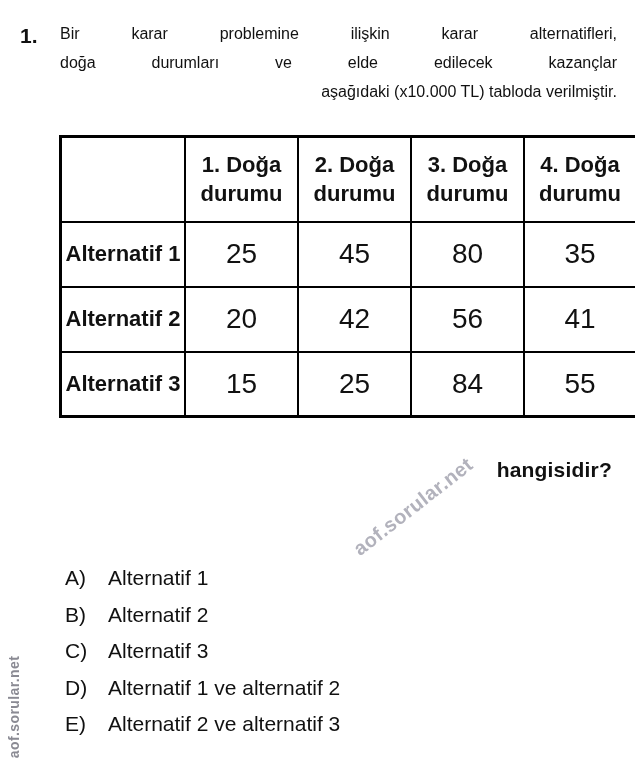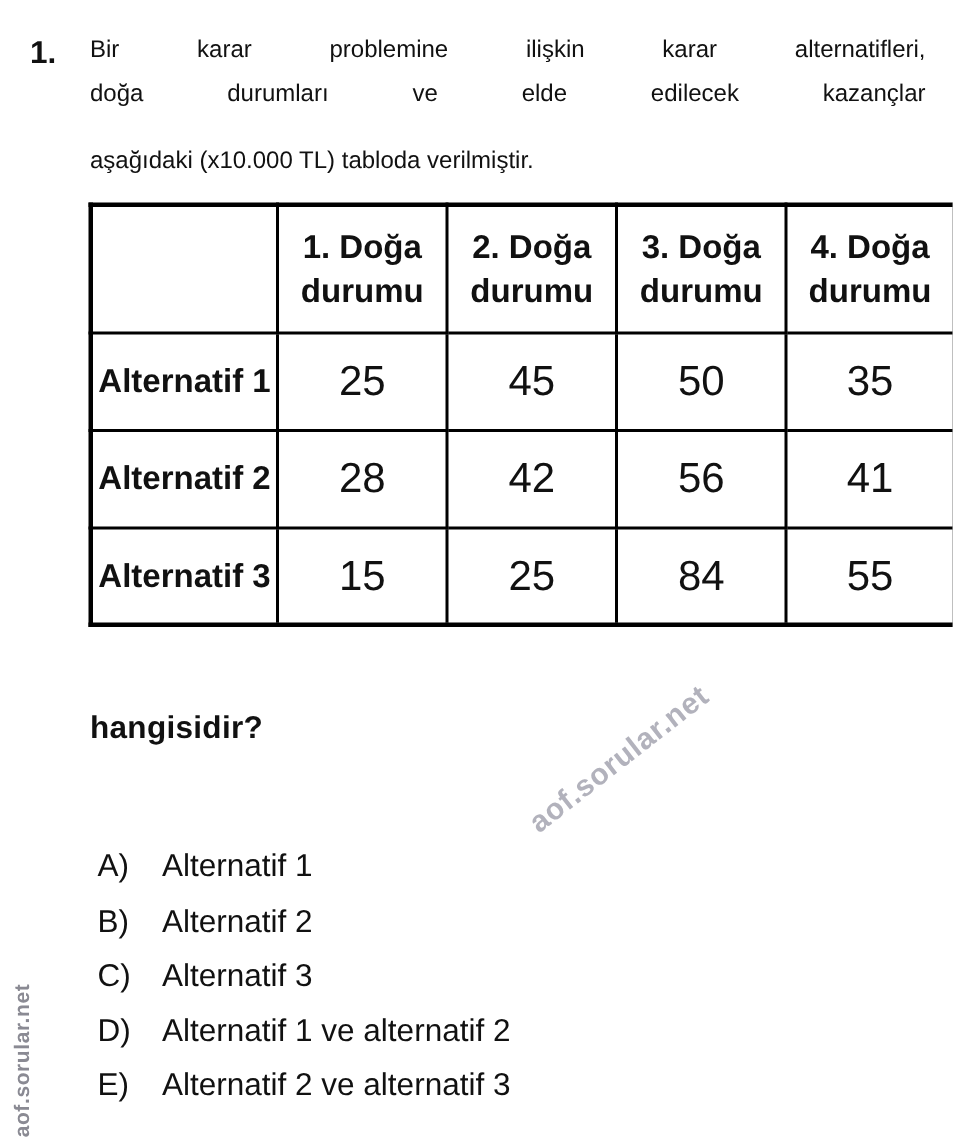--- a/index.html
+++ b/index.html
@@ -23,21 +23,21 @@
     font-size: 21px; font-weight: 700; line-height: 29px;
   }
 
   
   #question-intro {
     left: 60px; top: 19px; width: 557px;
     font-size: 16px; line-height: 29px;
     z-index: 2;
   }
   .jline { text-align: justify; text-align-last: justify; }
-  .lline { text-align: left; margin-top: 16px; }
+  .lline { text-align: right; }
 
   
   #payoff-table {
     position: absolute; left: 59px; top: 135px;
     width: 545px; height: 282px;
     border-collapse: collapse; table-layout: fixed;
     border: 3px solid #000;
     z-index: 2; background: #fff;
   }
   #payoff-table th, #payoff-table td {
@@ -116,26 +116,26 @@
       <th class="col-head" style="width:107px">2. Doğa durumu</th>
       <th class="col-head" style="width:107px">3. Doğa durumu</th>
       <th class="col-head" style="width:106px">4. Doğa durumu</th>
     </tr>
   </thead>
   <tbody>
     <tr>
       <th class="row-head">Alternatif 1</th>
       <td class="cell-val">25</td>
       <td class="cell-val">45</td>
-      <td class="cell-val">50</td>
+      <td class="cell-val">80</td>
       <td class="cell-val">35</td>
     </tr>
     <tr>
       <th class="row-head">Alternatif 2</th>
-      <td class="cell-val">28</td>
+      <td class="cell-val">20</td>
       <td class="cell-val">42</td>
       <td class="cell-val">56</td>
       <td class="cell-val">41</td>
     </tr>
     <tr>
       <th class="row-head">Alternatif 3</th>
       <td class="cell-val">15</td>
       <td class="cell-val">25</td>
       <td class="cell-val">84</td>
       <td class="cell-val">55</td>

